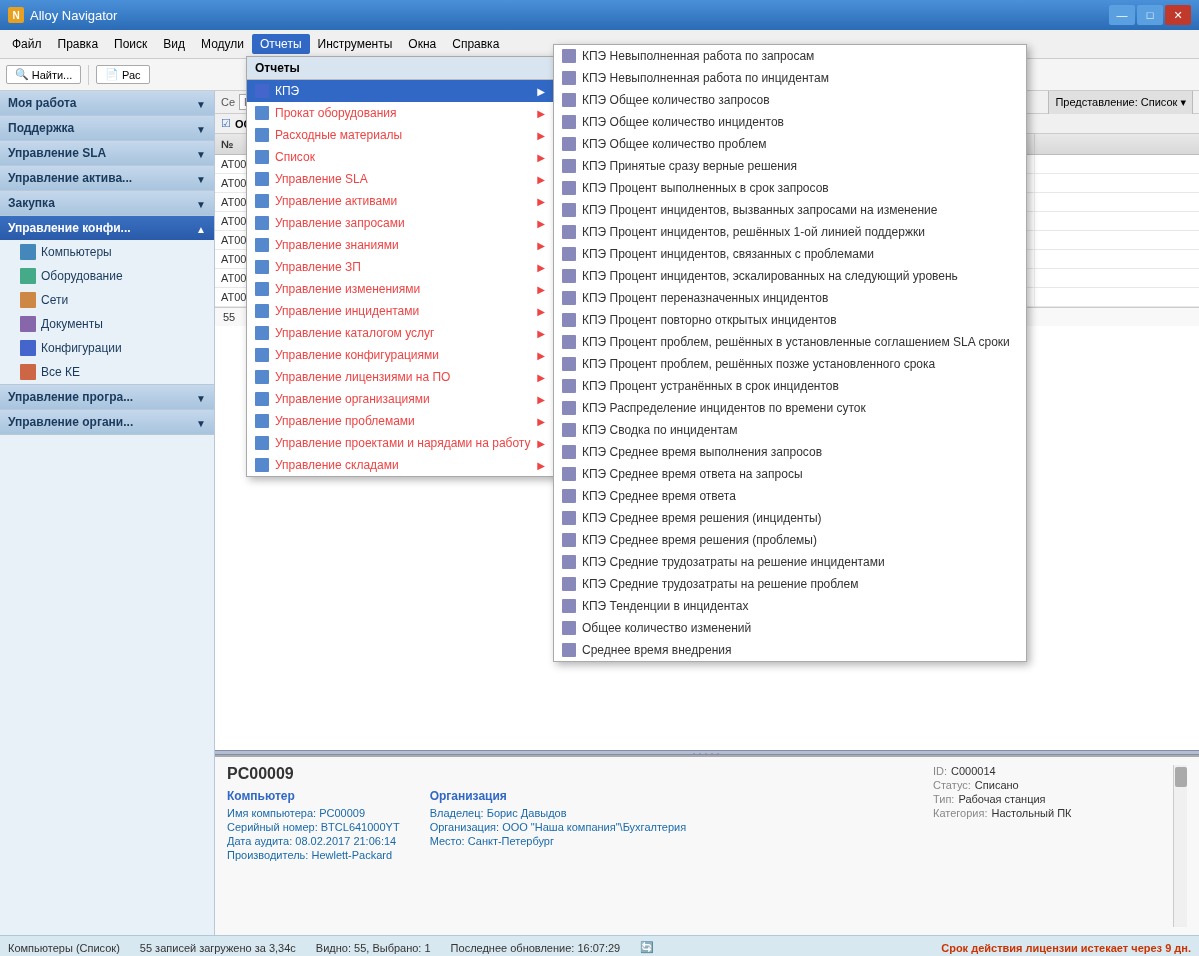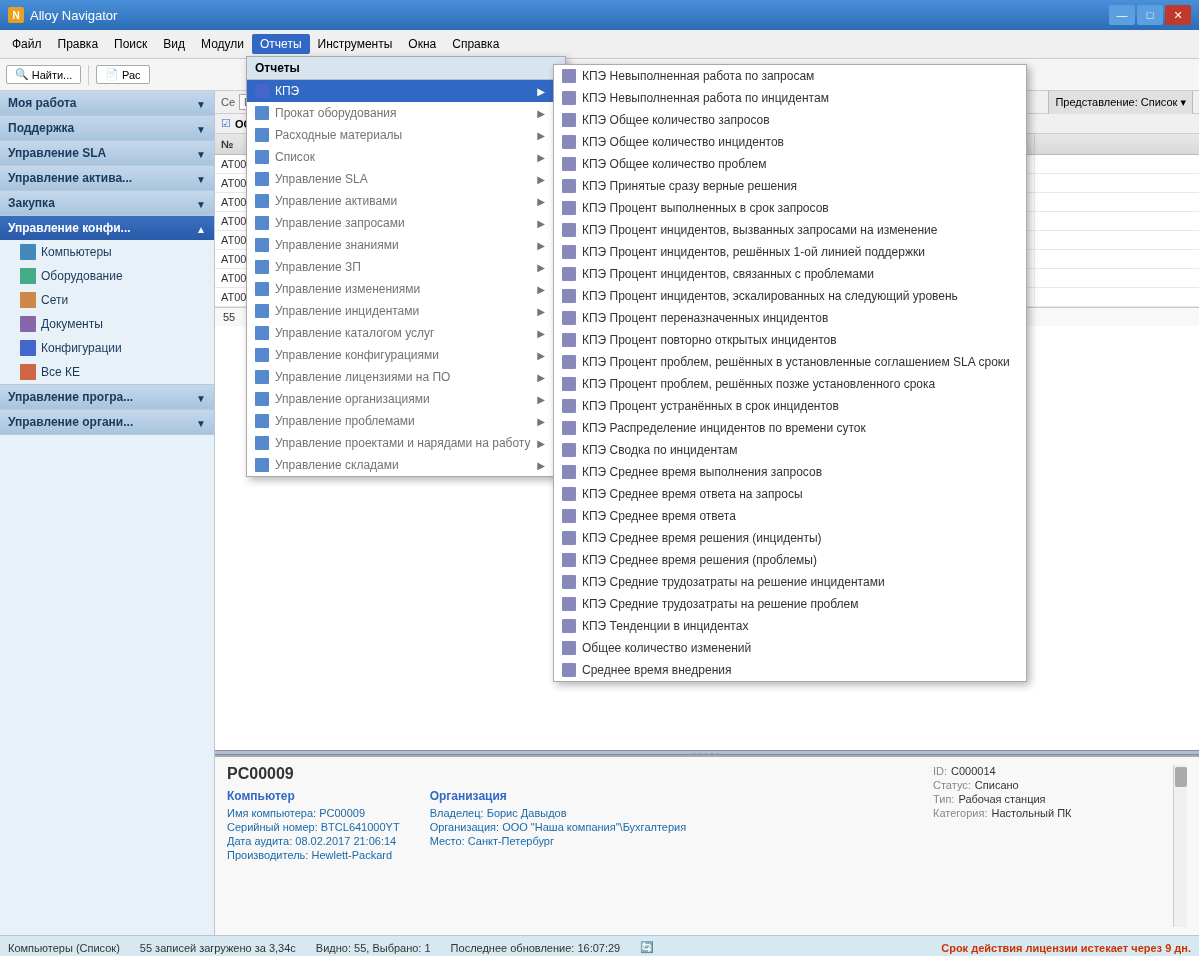--- a/index.html
+++ b/index.html
@@ -67,27 +67,27 @@
 
     
     .status-bar { background: #d8e8f0; height: 24px; display: flex; align-items: center; padding: 0 8px; gap: 20px; font-size: 11px; color: #333; border-top: 1px solid #b0c8d8; }
     .status-warning { color: #cc3300; font-weight: bold; margin-left: auto; }
 
     
     .dropdown-overlay { position: absolute; top: 0; left: 0; width: 1199px; height: 956px; pointer-events: none; z-index: 1000; }
     
     
     .menu-dropdown { position: absolute; background: white; border: 1px solid #aaa; box-shadow: 3px 3px 8px rgba(0,0,0,0.3); min-width: 180px; z-index: 100; pointer-events: all; }
-    .menu-dropdown-item { padding: 4px 20px 4px 8px; cursor: pointer; display: flex; align-items: center; gap: 6px; font-size: 12px; color: #737373; white-space: nowrap; position: relative; }
+    .menu-dropdown-item { padding: 4px 20px 4px 8px; cursor: pointer; display: flex; align-items: center; gap: 6px; font-size: 12px; color: #ef4444; white-space: nowrap; position: relative; }
     .menu-dropdown-item:hover, .menu-dropdown-item.highlighted { background: #3168c5; color: white; }
     .menu-dropdown-item .arrow-right { margin-left: auto; font-size: 10px; }
     .menu-dropdown-item .icon-doc { width: 14px; height: 14px; background: #5588cc; border-radius: 1px; flex-shrink: 0; }
     
     
-    .submenu-kpe { position: absolute; left: 553px; top: 64px; background: white; border: 1px solid #aaa; box-shadow: 3px 3px 8px rgba(0,0,0,0.3); min-width: 420px; z-index: 102; pointer-events: all; overflow-y: auto; max-height: 700px; }
+    .submenu-kpe { position: absolute; left: 553px; top: 44px; background: white; border: 1px solid #aaa; box-shadow: 3px 3px 8px rgba(0,0,0,0.3); min-width: 420px; z-index: 102; pointer-events: all; overflow-y: auto; max-height: 700px; }
     
     .submenu-item { padding: 4px 16px 4px 8px; cursor: pointer; display: flex; align-items: center; gap: 6px; font-size: 12px; color: #333; white-space: nowrap; position: relative; }
     .submenu-item .icon-doc { width: 14px; height: 14px; background: #8888bb; border-radius: 1px; flex-shrink: 0; }
 
     
     .cb-checked::before { content: '☑'; color: #3168c5; }
 
     
     ::-webkit-scrollbar { width: 14px; height: 14px; }
     ::-webkit-scrollbar-track { background: #f0f0f0; }

